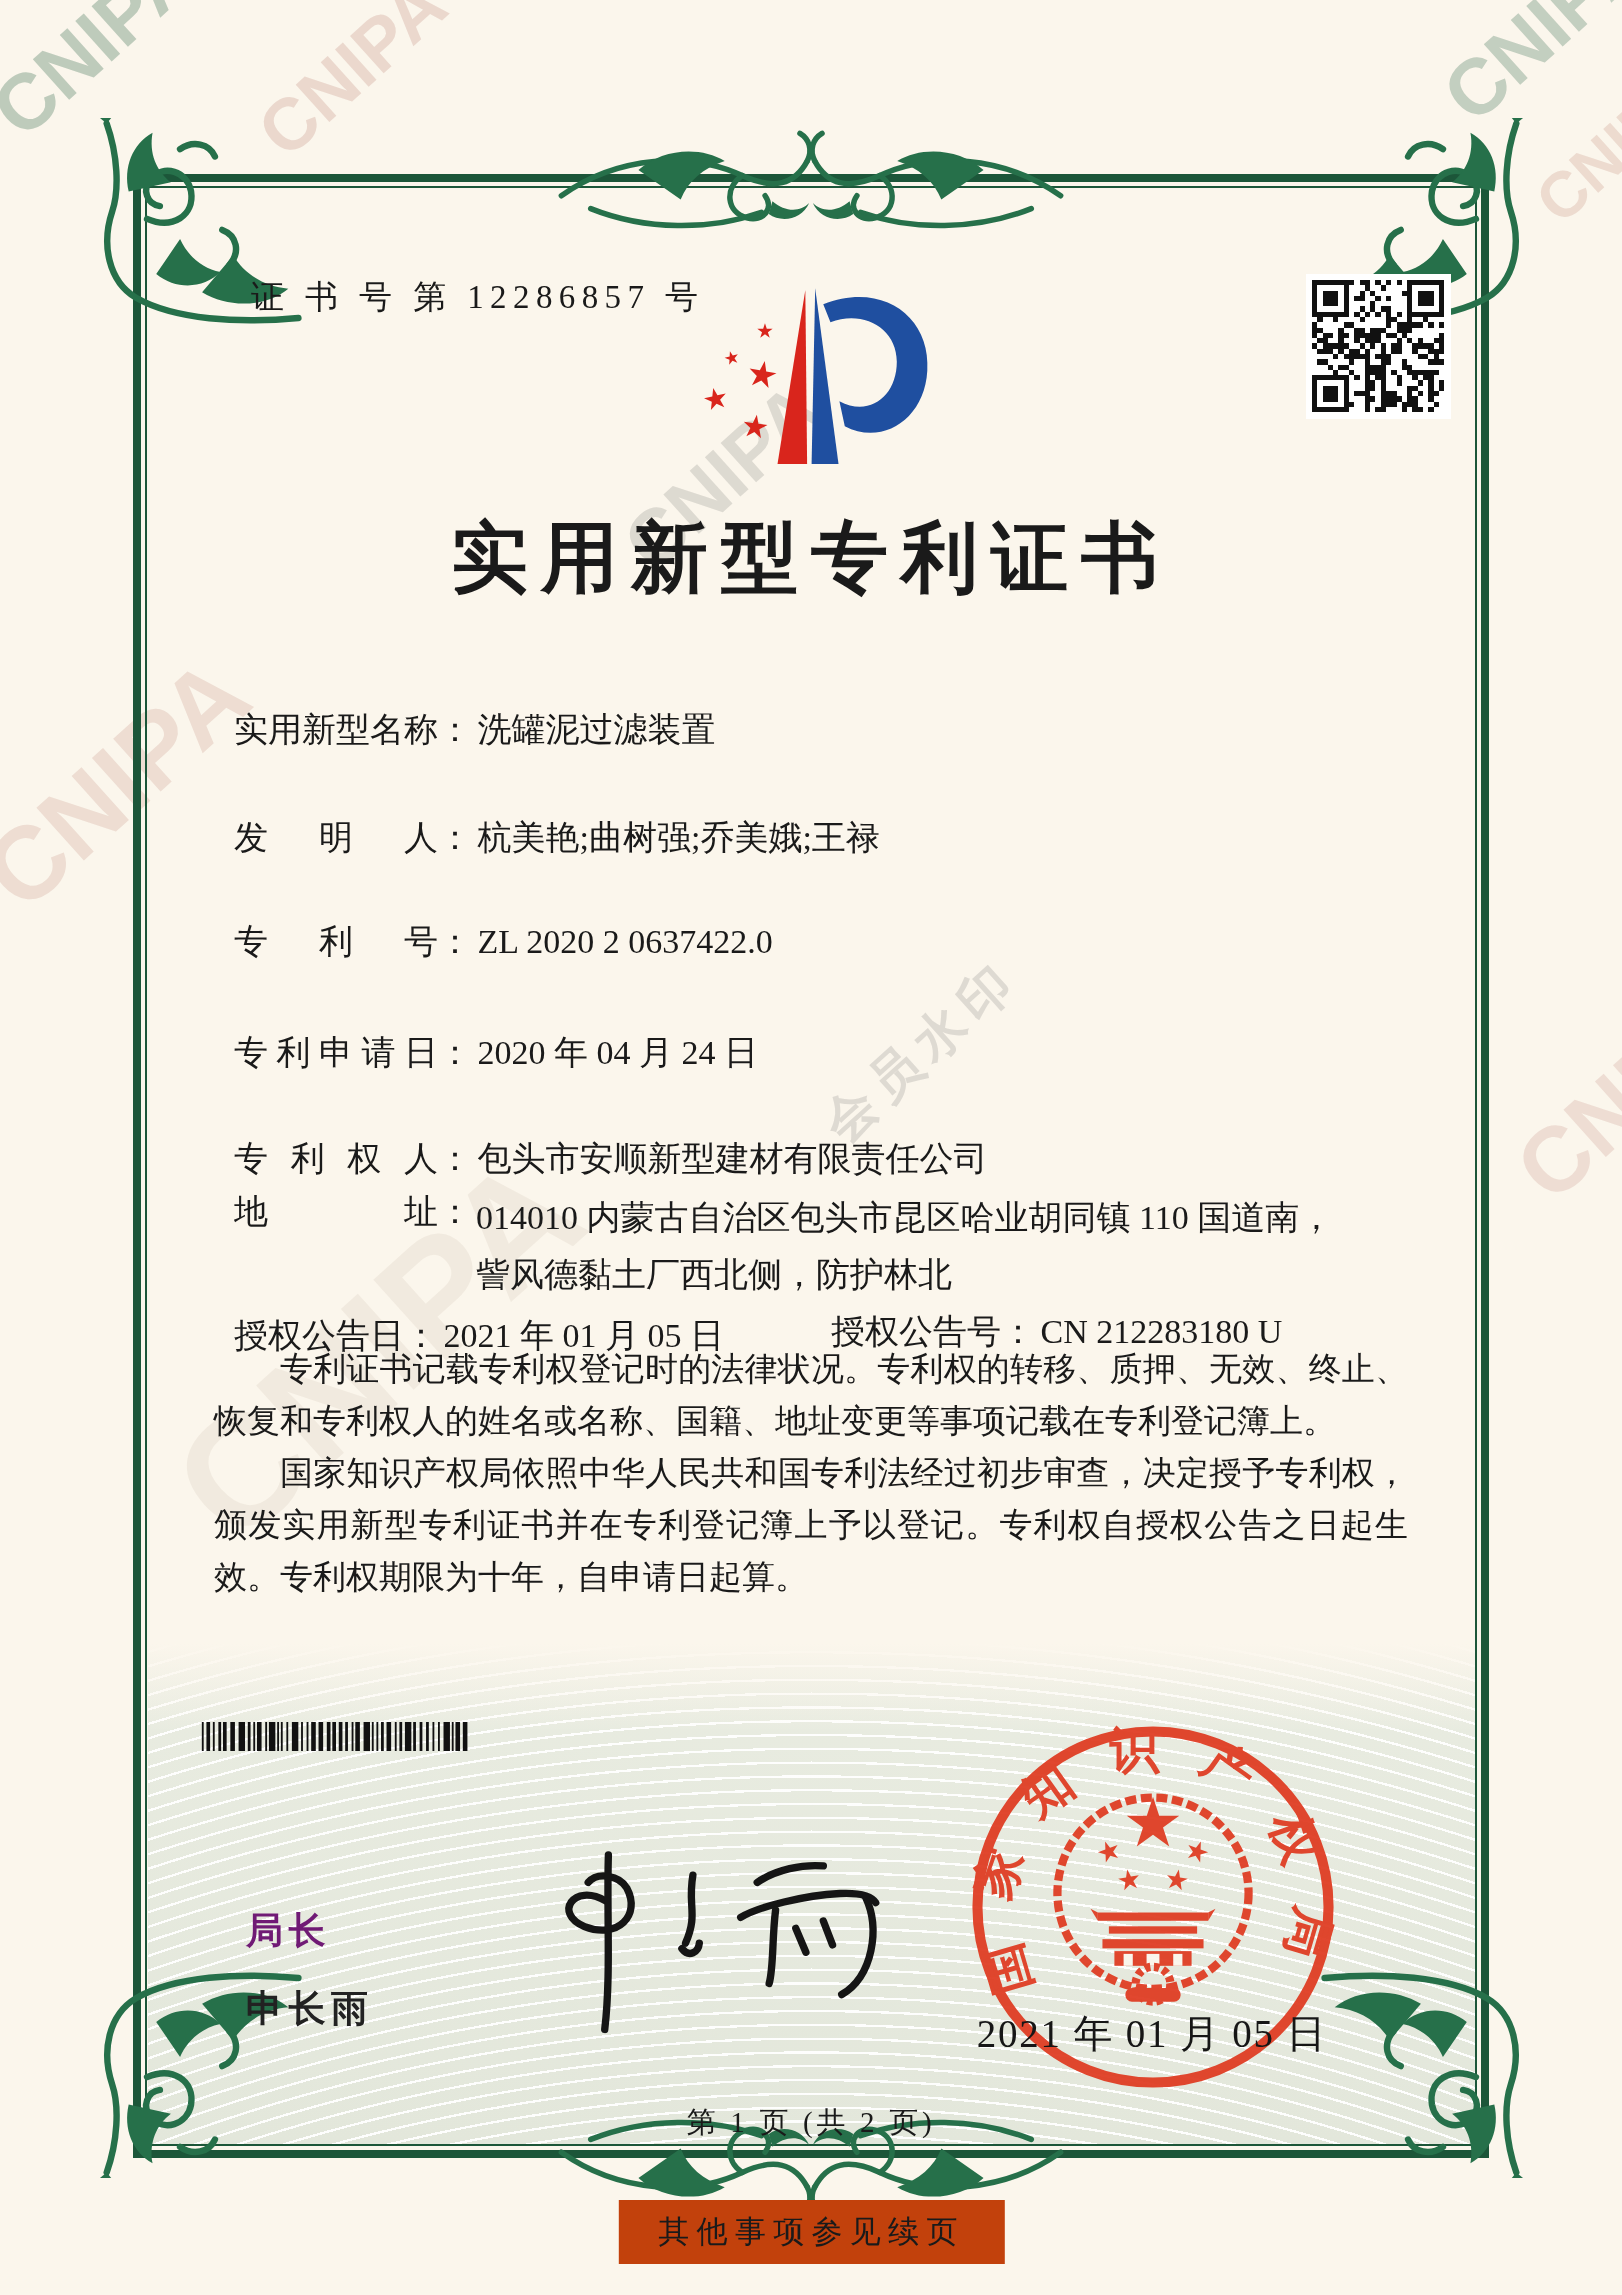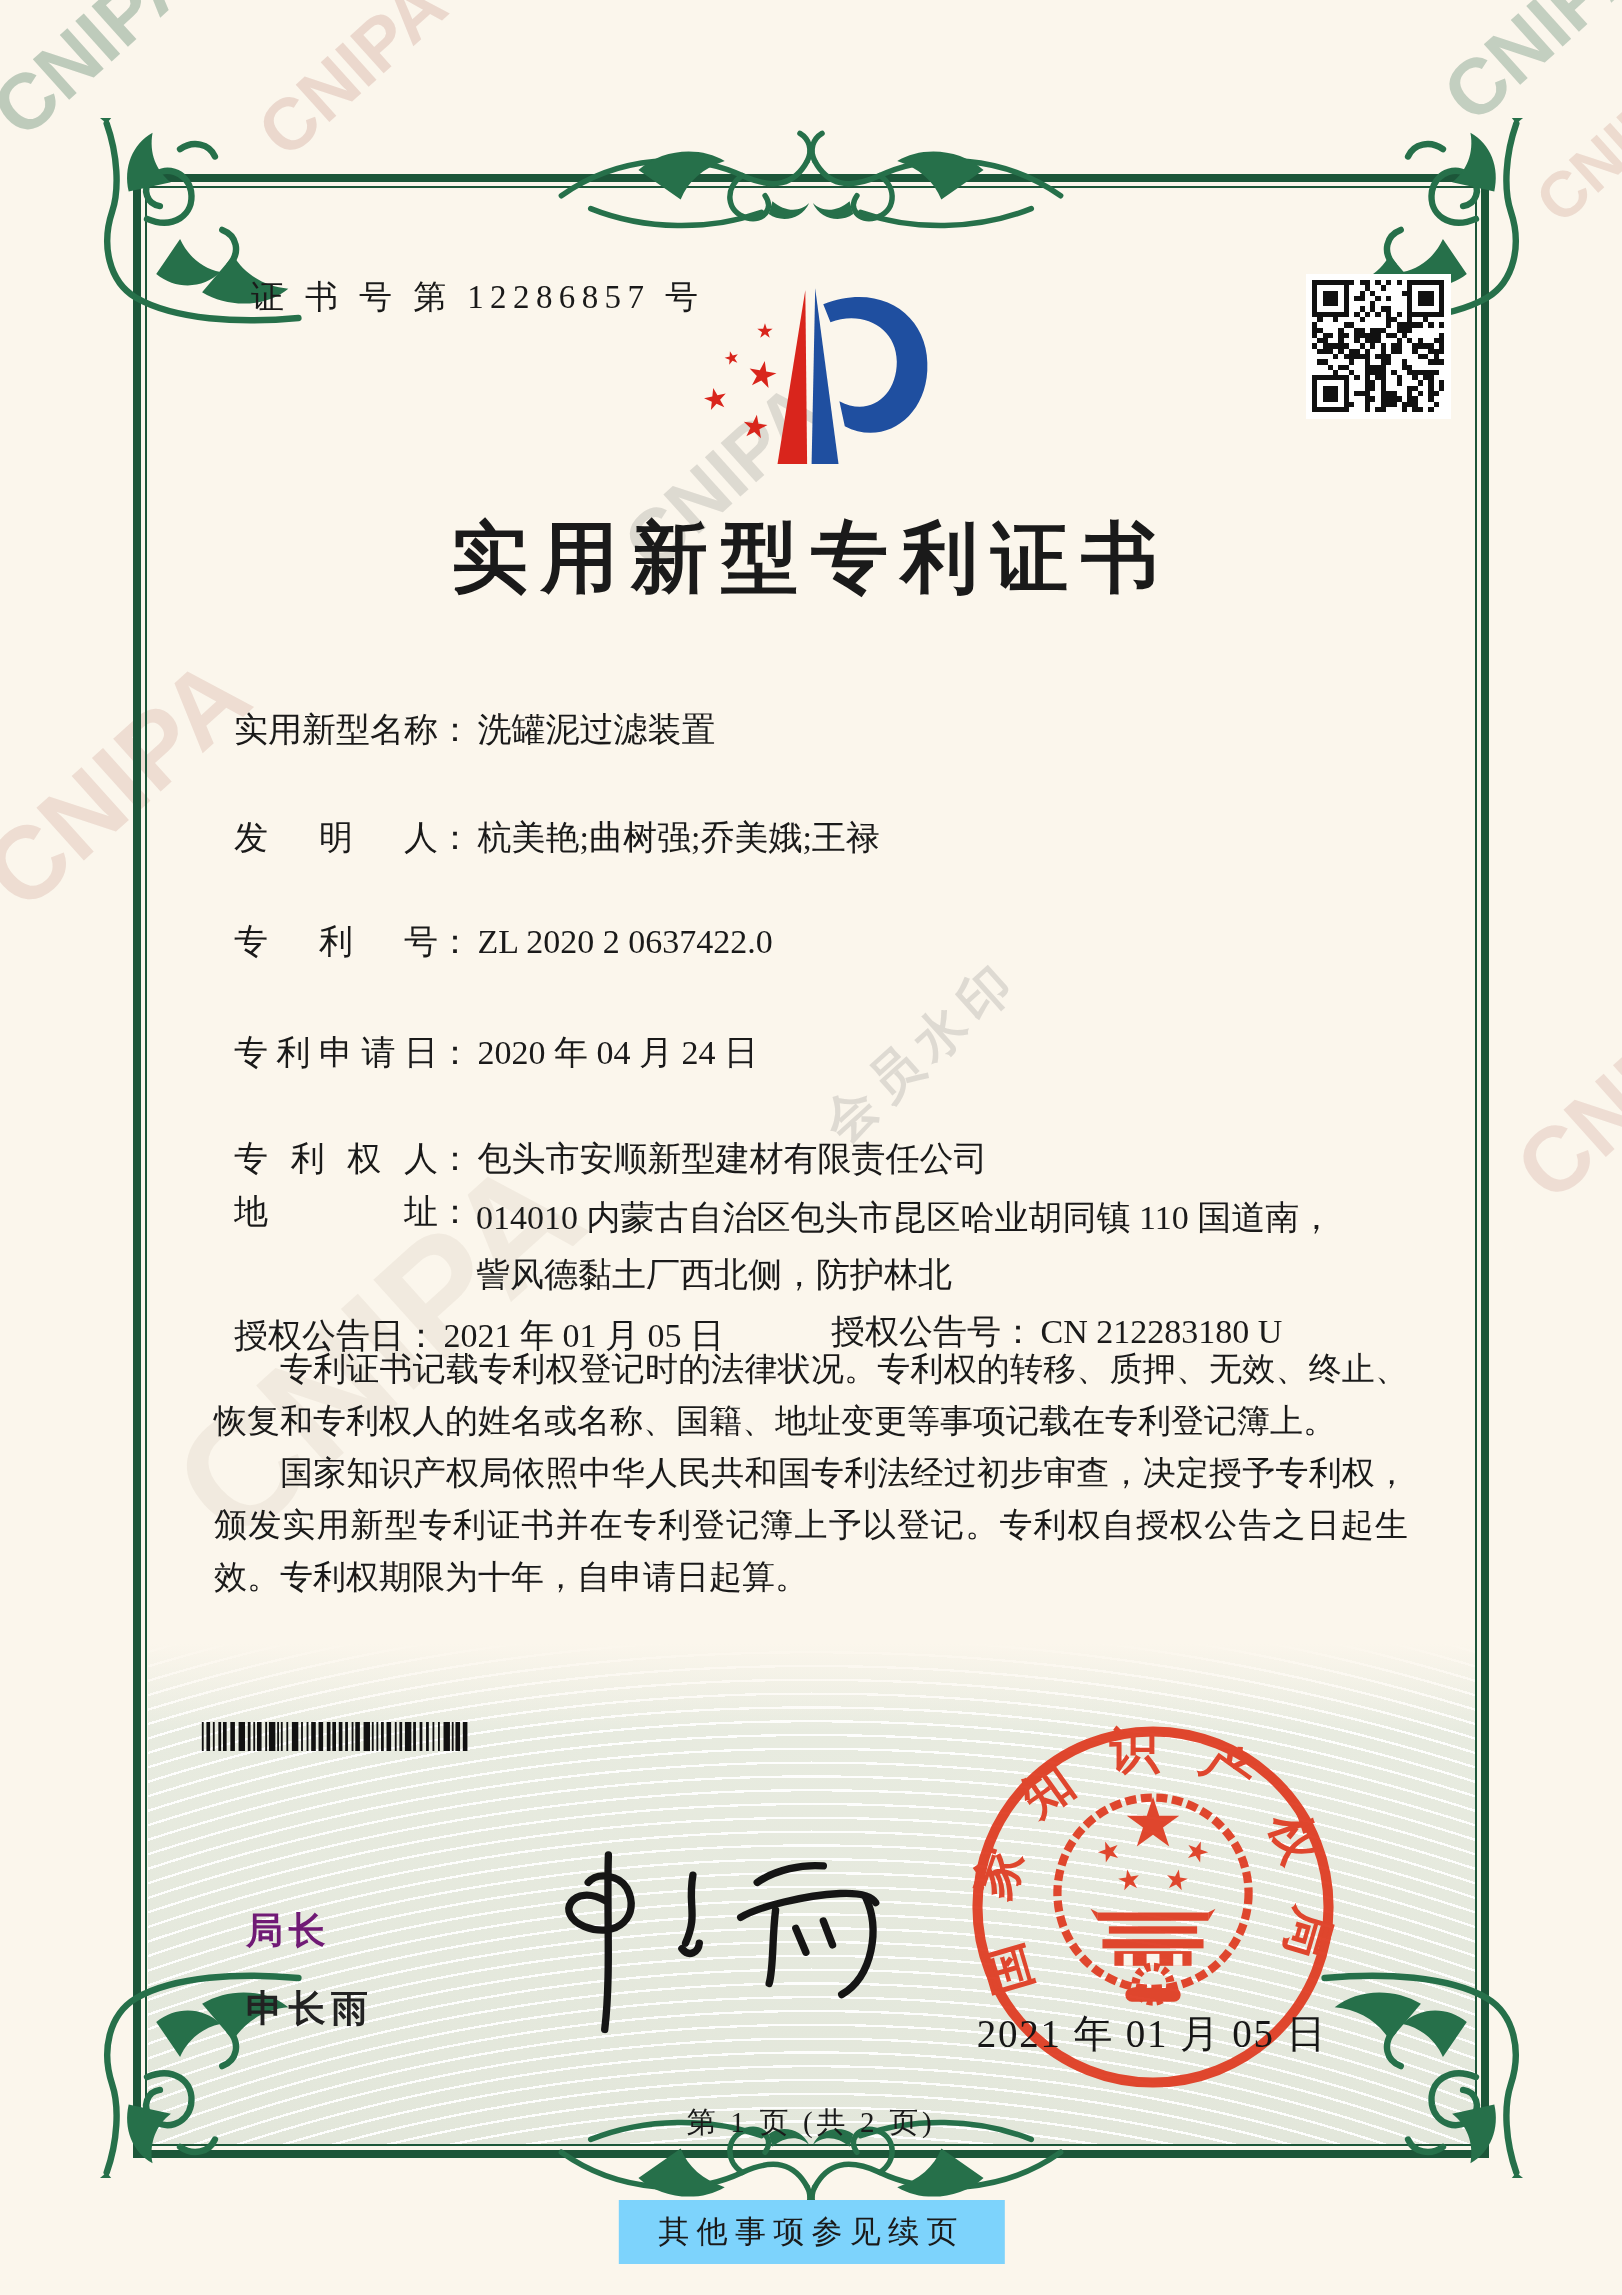--- a/index.html
+++ b/index.html
@@ -64,21 +64,21 @@
   .paras{left:214px;top:1343px;width:1194px;font-size:33px;line-height:52px;text-align:justify;}
   .paras p{margin:0;text-indent:2em;}
   .barcode{left:200px;top:1722px;width:272px;height:29px;}
   .sig-title{left:246px;top:1906px;font-family:"Liberation Sans","DejaVu Sans",sans-serif;font-weight:bold;font-size:37px;letter-spacing:5.5px;color:#701a75;}
   .sig-name{left:246px;top:1984px;font-family:"Liberation Sans","DejaVu Sans",sans-serif;font-weight:bold;font-size:37px;letter-spacing:5.5px;color:#222;}
   .signature{left:500px;top:1829px;width:395px;height:219px;}
   .seal{left:960px;top:1714px;width:386px;height:386px;opacity:.93;}
   .seal text{font-family:"Liberation Serif","DejaVu Serif",serif;font-weight:bold;}
   .seal-date{left:950px;top:2007px;width:404px;text-align:center;font-size:39px;color:#161616;letter-spacing:1.8px;z-index:7;}
   .page-info{left:133px;top:2103px;width:1356px;text-align:center;font-size:29px;letter-spacing:3.7px;}
-  .cont-note{left:50%;top:2200px;transform:translateX(-50%);background:#7dd3fc;padding:11px 40px;font-size:31px;letter-spacing:7.3px;white-space:nowrap;}
+  .cont-note{left:50%;top:2200px;transform:translateX(-50%);background:#c2410c;padding:11px 40px;font-size:31px;letter-spacing:7.3px;white-space:nowrap;}
 </style>
 </head>
 <body>
 
 <svg width="0" height="0" style="position:absolute" aria-hidden="true">
   <defs>
     <path id="star" d="M0,-1L0.2245,-0.309L0.9511,-0.309L0.3633,0.118L0.5878,0.809L0,0.382L-0.5878,0.809L-0.3633,0.118L-0.9511,-0.309L-0.2245,-0.309Z"></path>
     <g id="corner-flourish" fill="none" stroke="currentColor" stroke-width="7" stroke-linecap="round">
       <path d="M 225,12 C 160,6 90,10 48,34 C 18,52 10,92 22,128 C 30,152 28,190 16,224"></path>
       <path d="M 60,120 C 88,108 112,124 108,150 C 104,172 78,180 64,164 C 54,152 60,136 74,134"></path>

